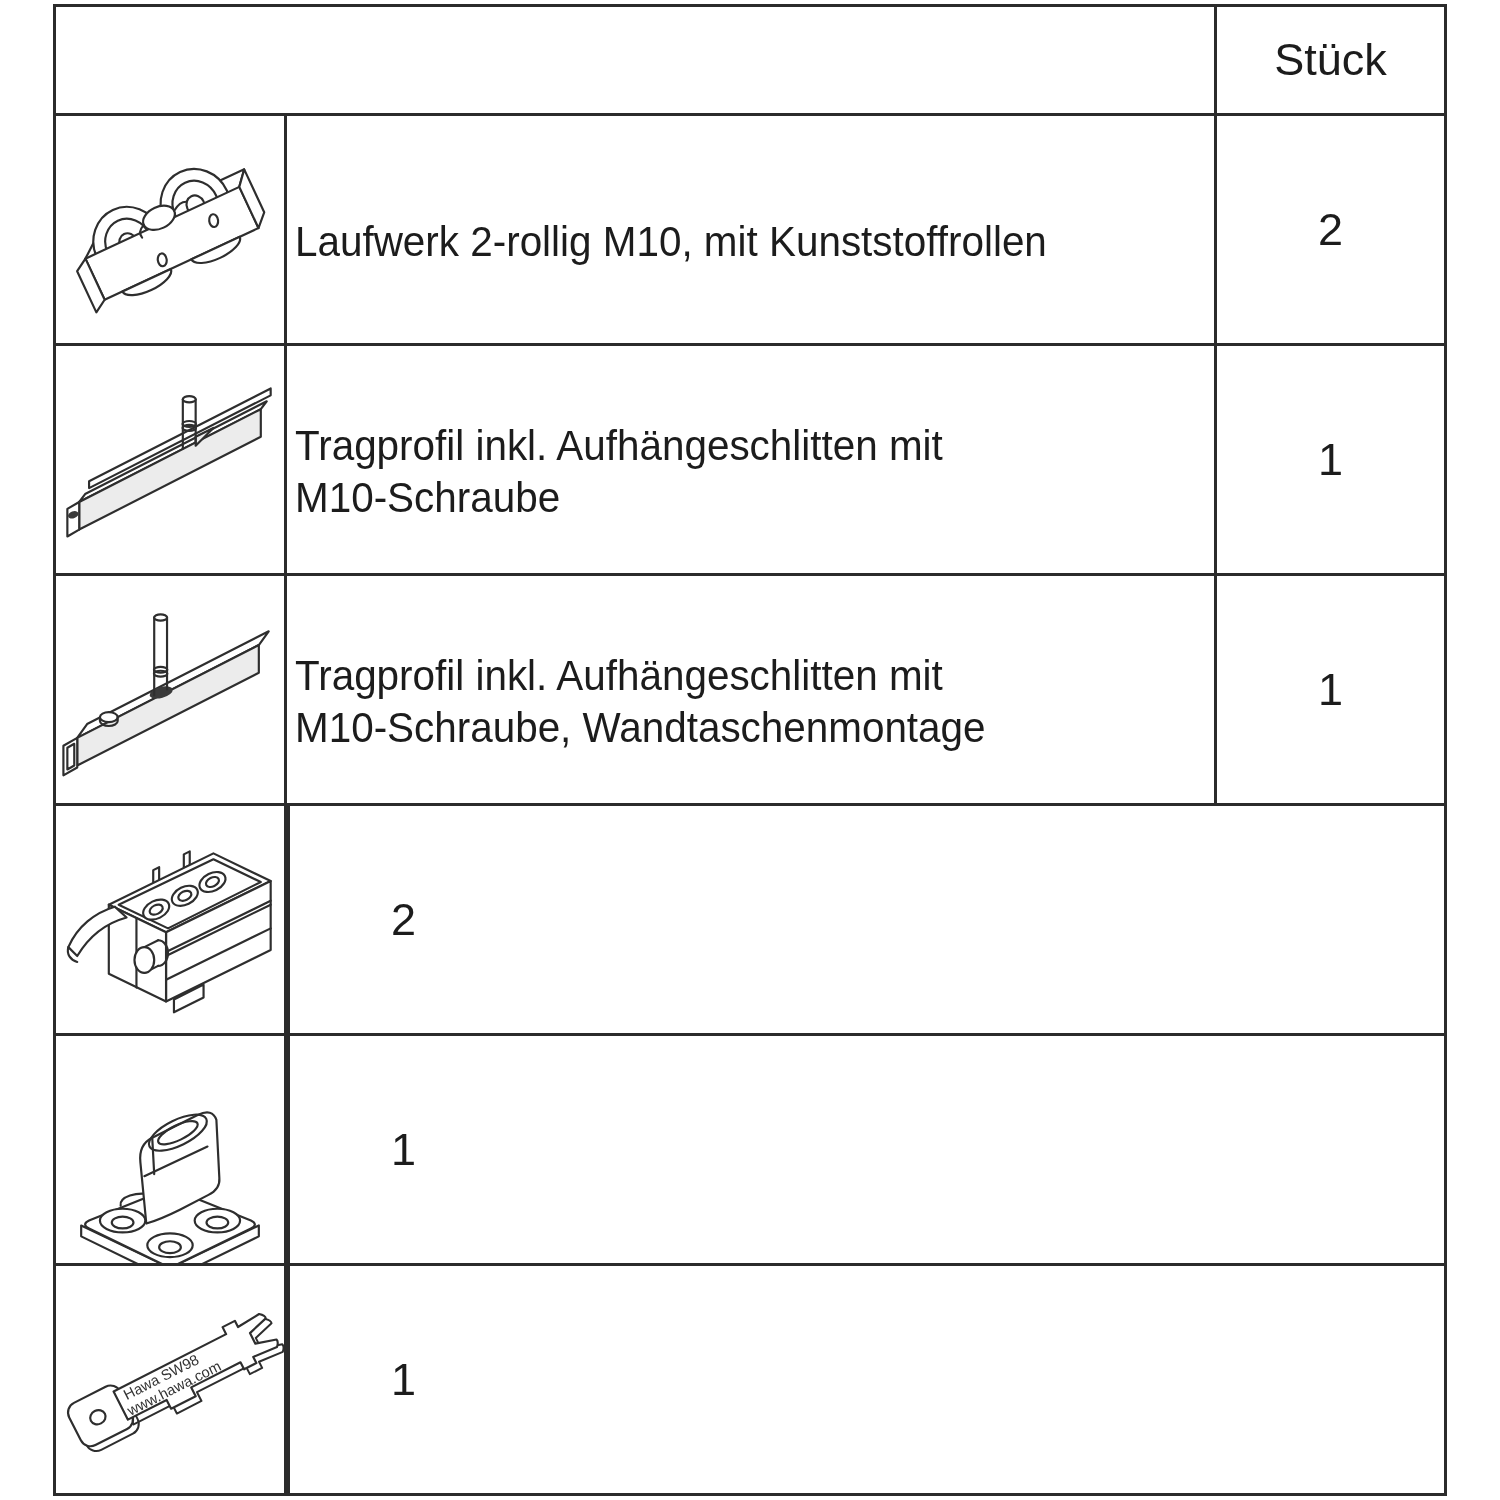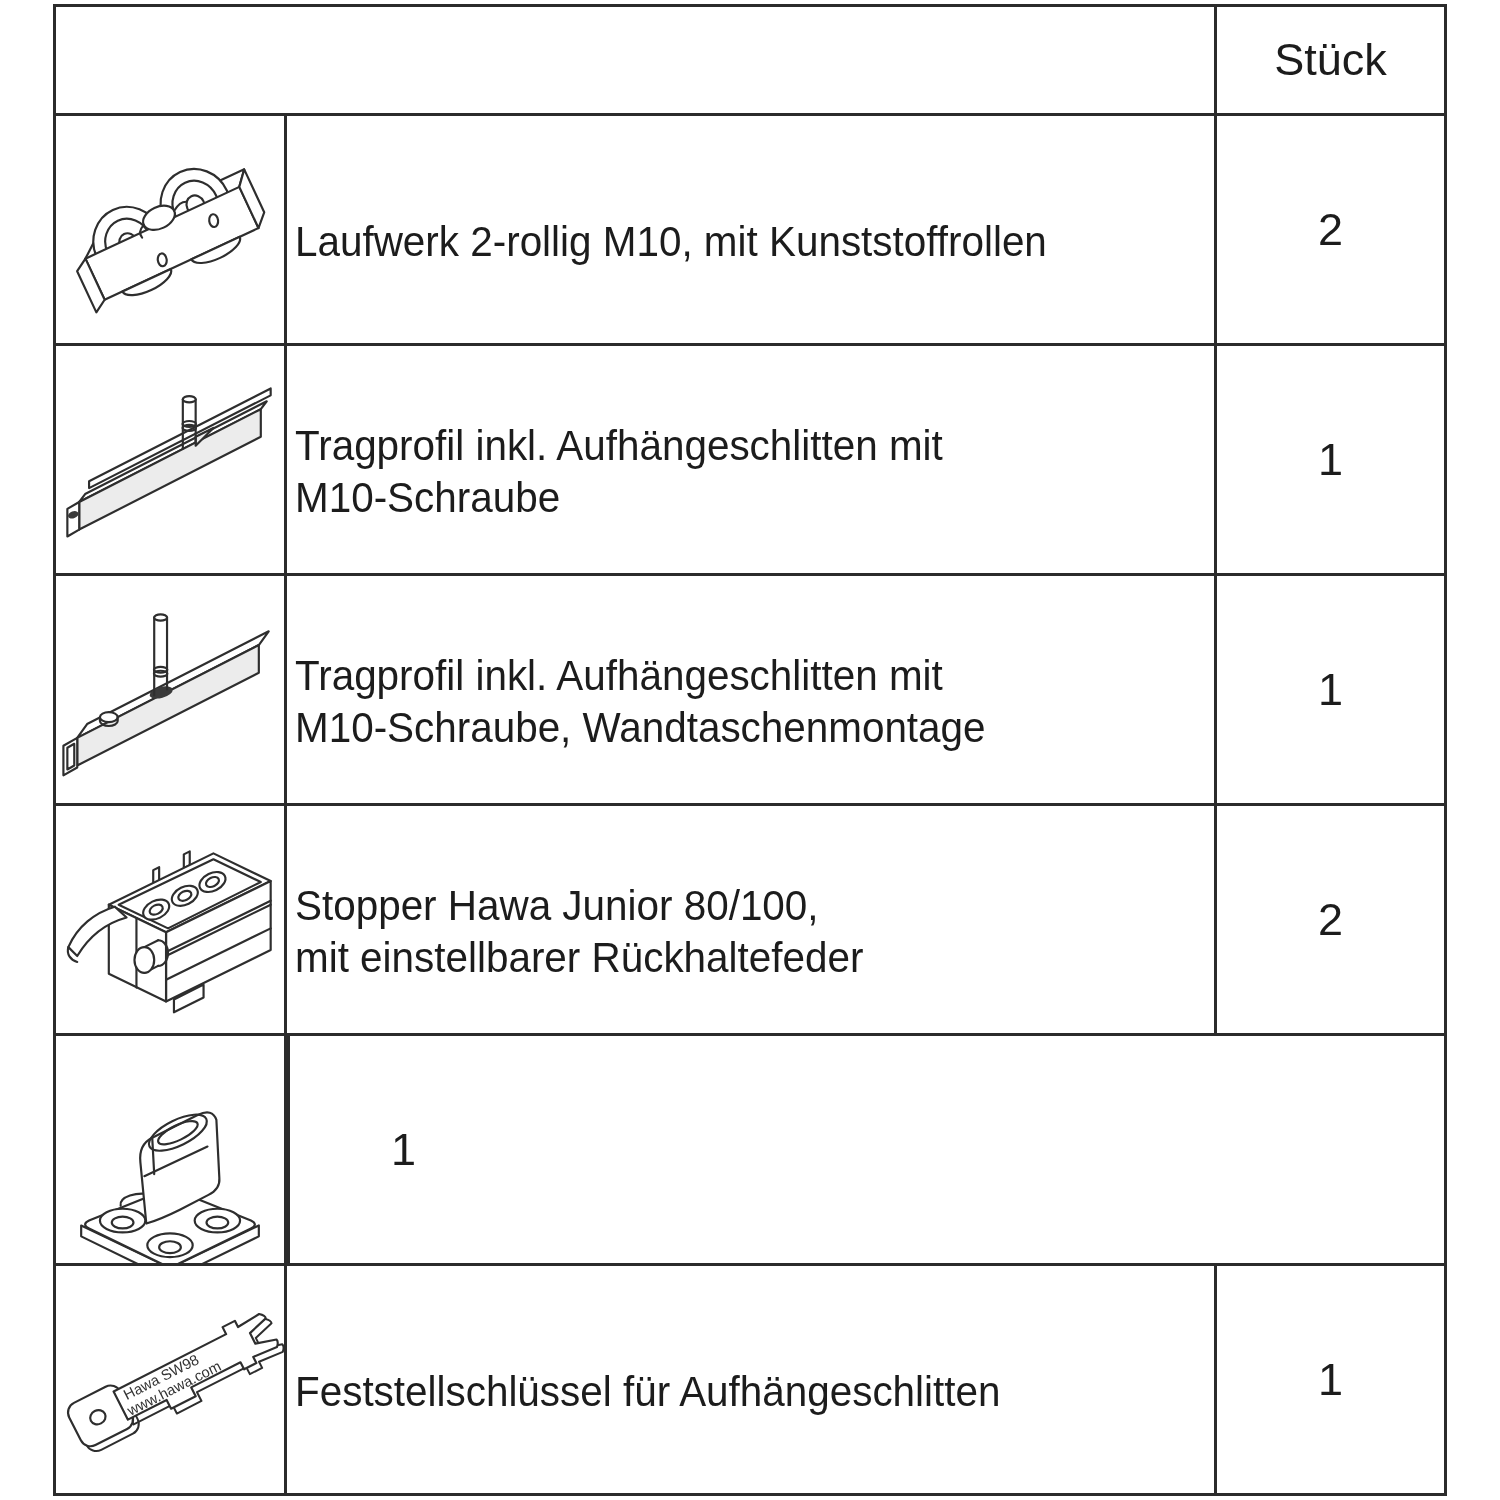--- a/index.html
+++ b/index.html
@@ -142,24 +142,20 @@
             <ellipse cx="157" cy="77" rx="7" ry="4.5" transform="rotate(-26 157 77)"></ellipse>
             <polygon points="118,196 148,181 148,194 118,209"></polygon>
             <path d="M88,143 L102,136 M88,169 L102,162" fill="none"></path>
             <path d="M102,136 a10,13 0 0 1 0,26" fill="none"></path>
             <ellipse cx="88" cy="156" rx="10" ry="13"></ellipse>
             <path d="M58,102 C38,108 20,122 11,143 L20,152 C32,132 48,119 70,113 Z"></path>
             <path d="M11,143 C9,150 13,156 20,158" fill="none"></path>
           </g>
         </svg>
       </div>
-      <div class="cell-desc">
-        <span class="desc-text">Stopper Hawa Junior 80/100,
-mit einstellbarer Rückhaltefeder</span>
-      </div>
       <div class="cell-qty">
         <span>2</span>
       </div>
     </div>
 
     <div class="trow">
       <div class="cell-img">
         <svg viewBox="0 0 228 230">
           <g fill="#fff" stroke="#2e2e2e" stroke-width="2.2" stroke-linejoin="round" stroke-linecap="round">
             <polygon points="24,192 114,235 204,192 204,203 114,247 24,203"></polygon>
@@ -195,22 +191,19 @@
             <g fill="#fff" stroke="#2e2e2e" stroke-width="2.2" stroke-linejoin="round" stroke-linecap="round">
               <rect x="6" y="92" width="58" height="48" rx="11"></rect>
               <path d="M58,100 L186,100 L186,92 L200,92 L200,99 L225,97 Q230,101 229,104 L208,110 L208,122 L229,128 Q230,131 226,135 L200,133 L200,140 L186,140 L186,132 L130,132 L130,142 L102,142 L102,132 L58,132 Z"></path>
               <ellipse cx="32" cy="116" rx="8" ry="7"></ellipse>
             </g>
             <text x="66" y="114" font-size="15" fill="#333" stroke="none">Hawa SW98</text>
             <text x="62" y="130" font-size="15" fill="#333" stroke="none">www.hawa.com</text>
           </g>
         </svg>
       </div>
-      <div class="cell-desc">
-        <span class="desc-text">Feststellschlüssel für Aufhängeschlitten</span>
-      </div>
       <div class="cell-qty">
         <span>1</span>
       </div>
     </div>
 
   </div>
 </div>
 
 </body></html>

